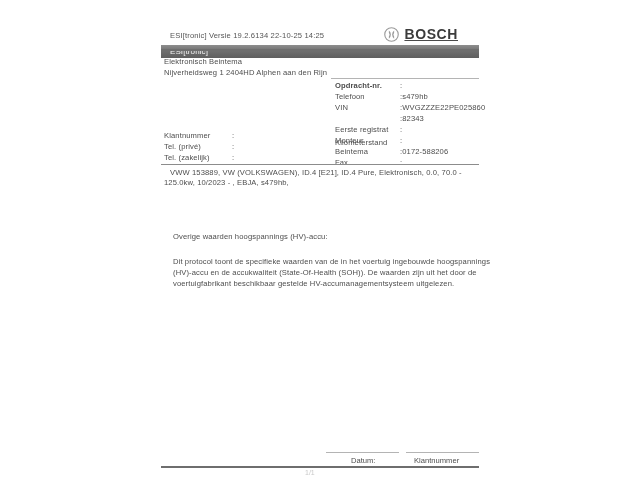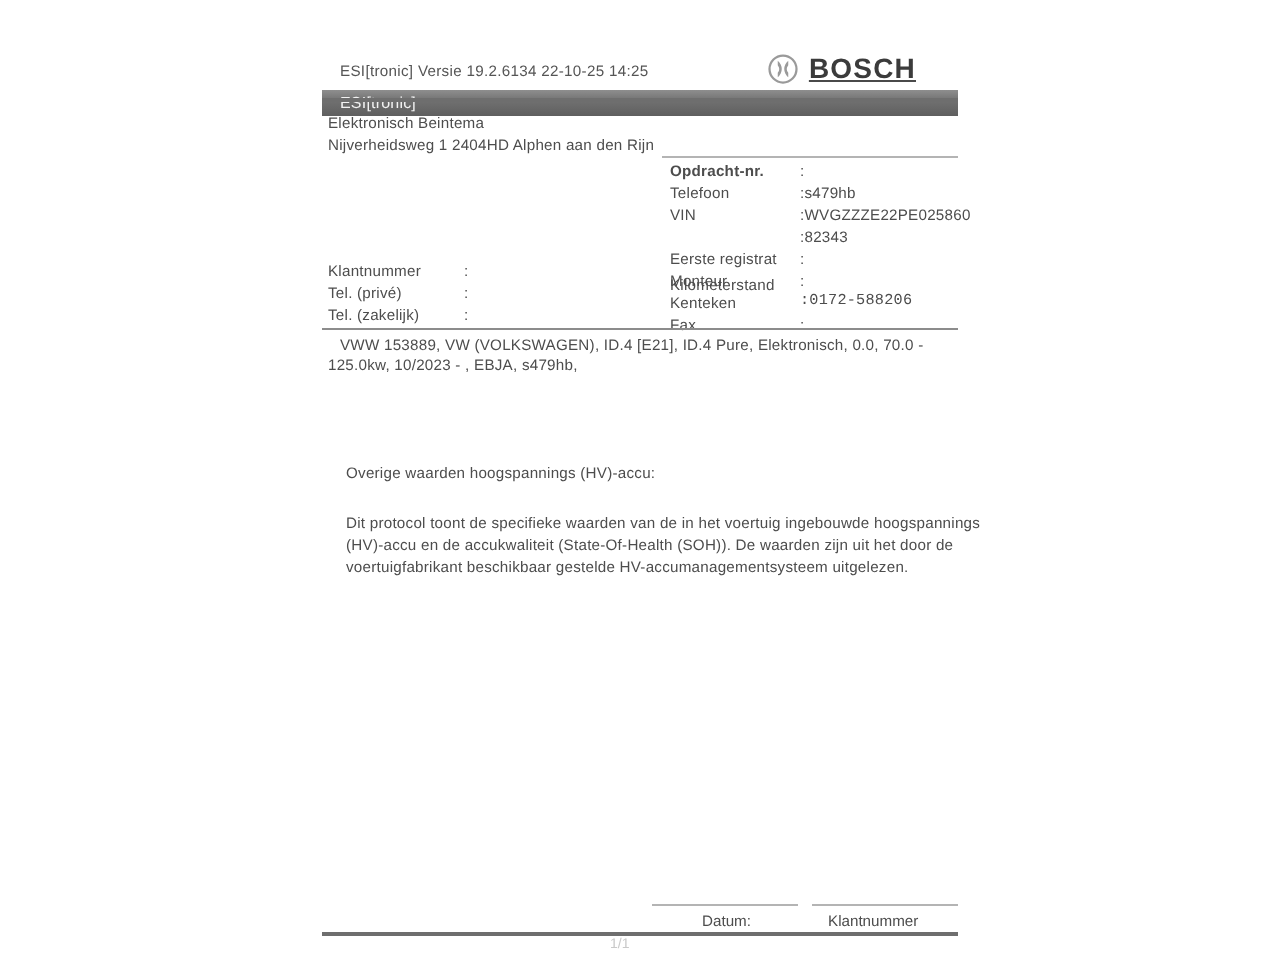--- a/index.html
+++ b/index.html
@@ -168,22 +168,22 @@
 
   <span class="field-label" style="left:187px; top:114px;margin-top:24px;">Kilometerstand</span>
   <span class="field-value" style="left:252px; top:114px;text-align:right;">:82343</span>
 
   <span class="field-label" style="left:187px; top:125px;">Eerste registrat</span>
   <span class="field-value" style="left:252px; top:125px;">:</span>
 
   <span class="field-label" style="left:187px; top:136px;">Monteur</span>
   <span class="field-value" style="left:252px; top:136px;">:</span>
 
-  <span class="field-label" style="left:187px; top:147px;">Kenteken</span>
-  <span class="field-value" style="left:252px; top:147px;font-family:Liberation Mono, monospace;">:0172-588206</span>
+  <span class="field-label" style="left:187px; top:147px;">Beintema</span>
+  <span class="field-value" style="left:252px; top:147px;">:0172-588206</span>
 
   <span class="field-label" style="left:187px; top:158px;">Fax</span>
   <span class="field-value" style="left:252px; top:158px;">:</span>
 
   <span class="field-label" style="left:16px; top:131px;">Klantnummer</span>
   <span class="field-value" style="left:84px; top:131px;">:</span>
 
   <span class="field-label" style="left:16px; top:142px;">Tel. (privé)</span>
   <span class="field-value" style="left:84px; top:142px;">:</span>
 

